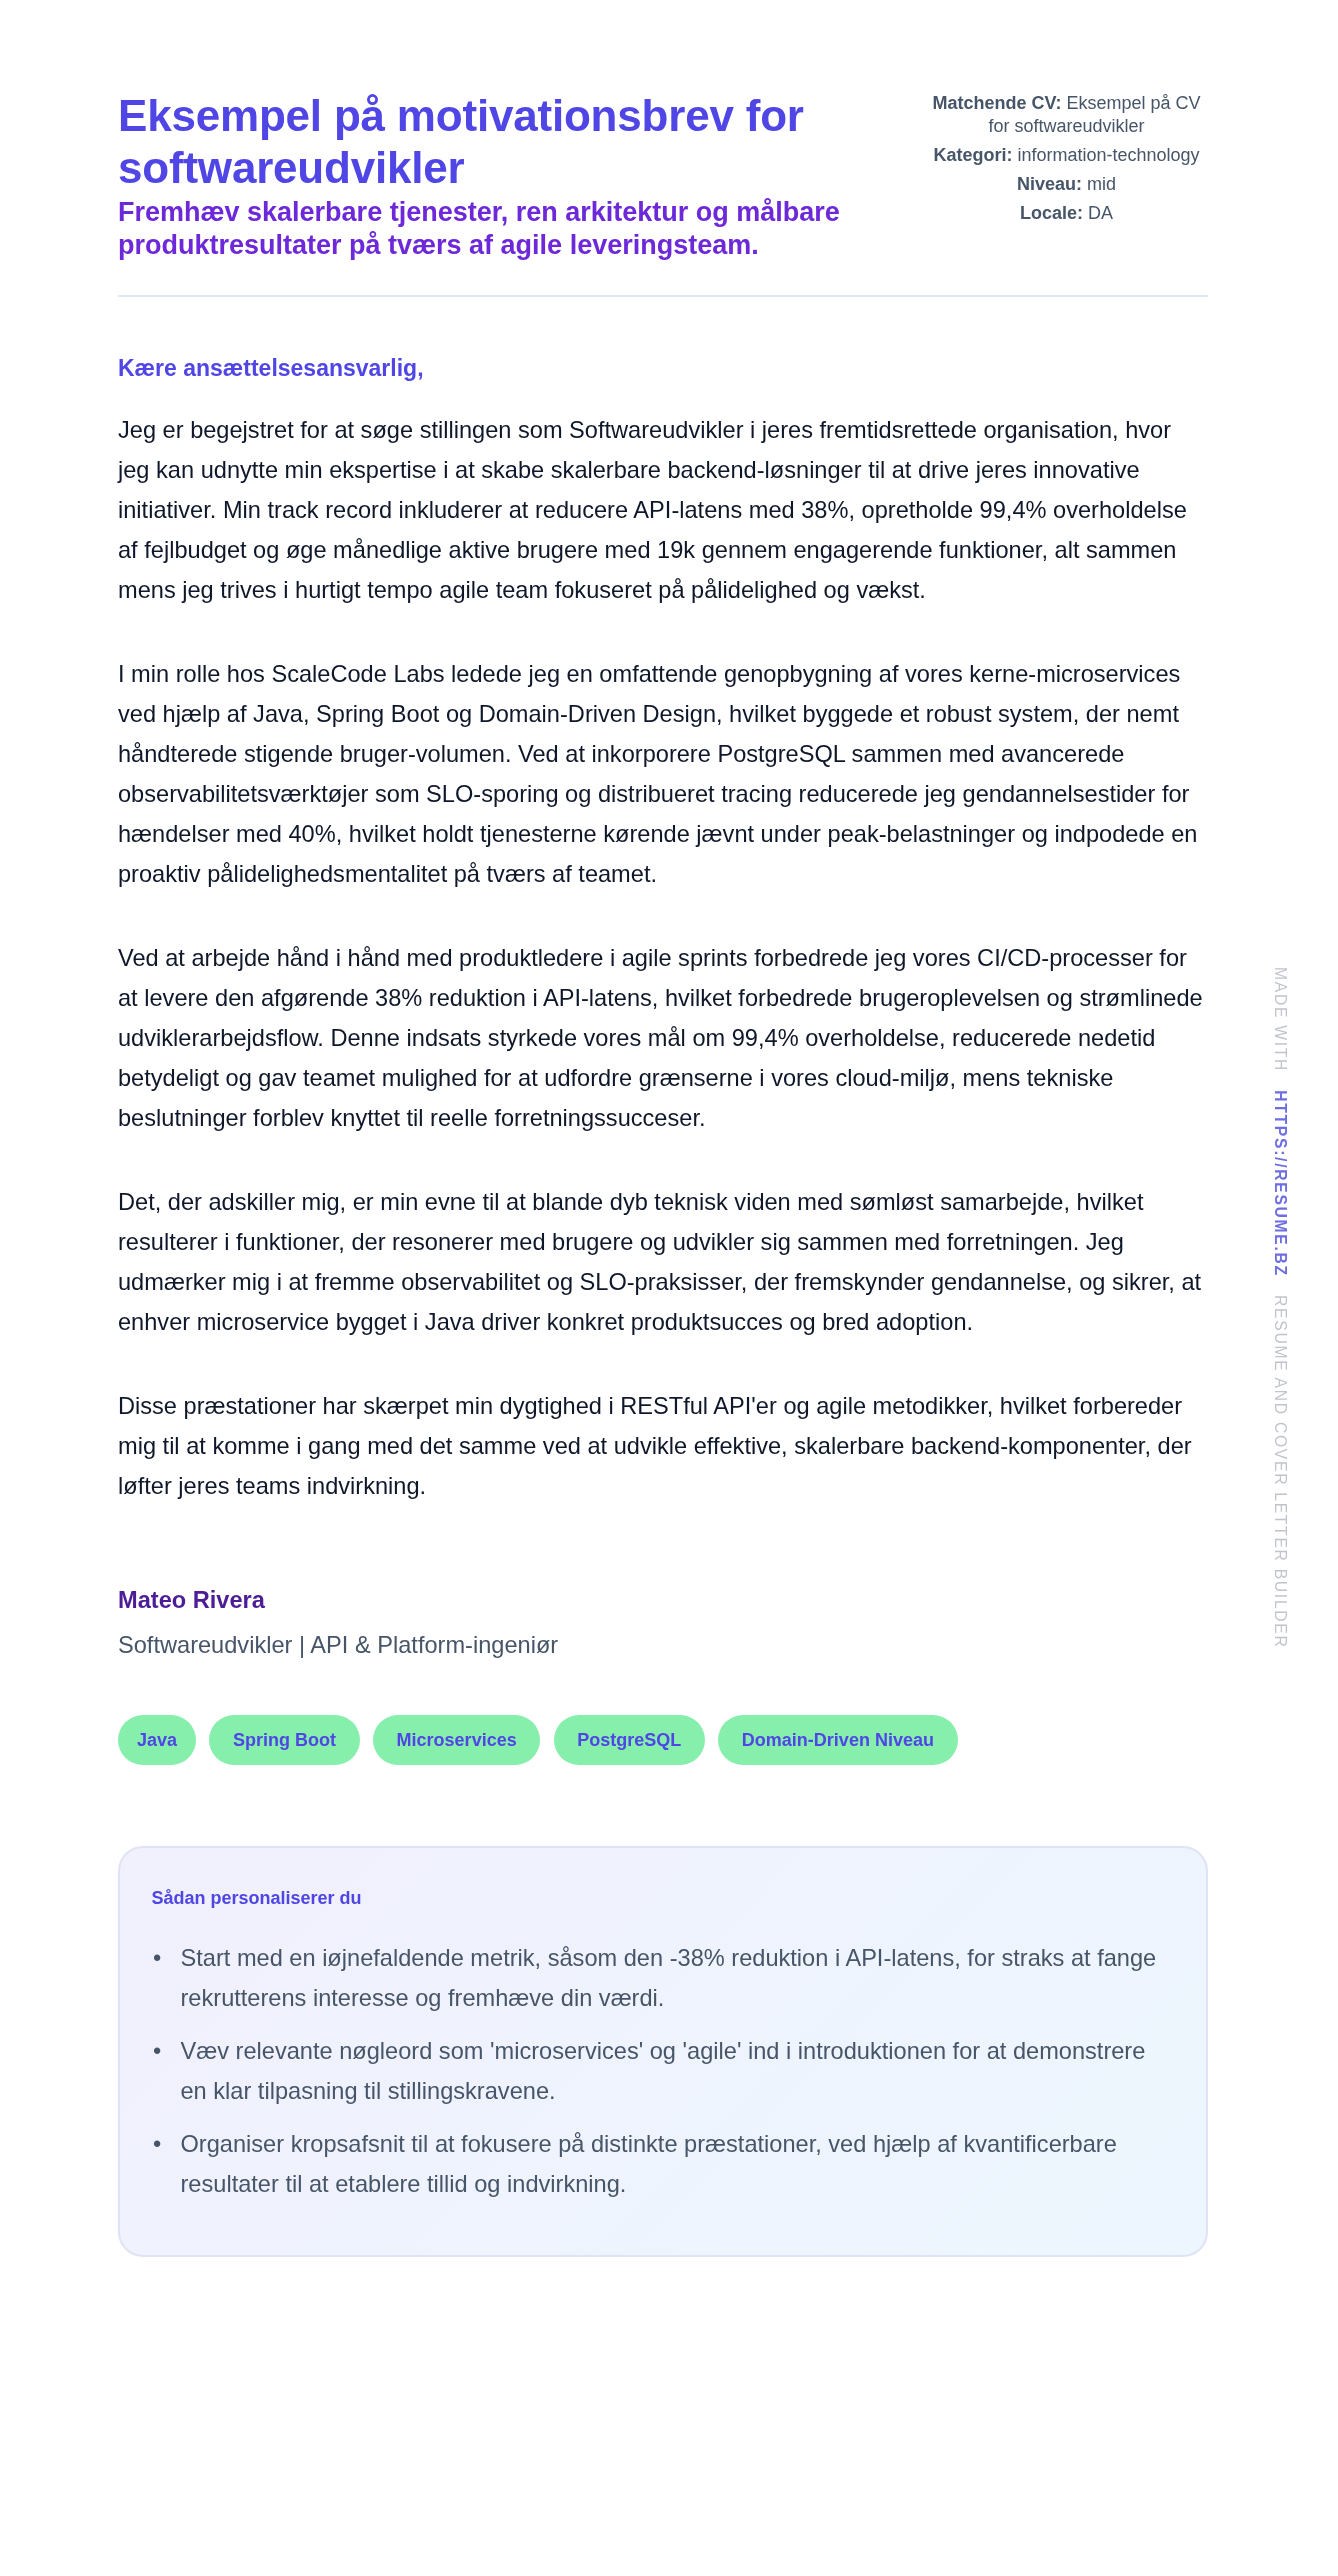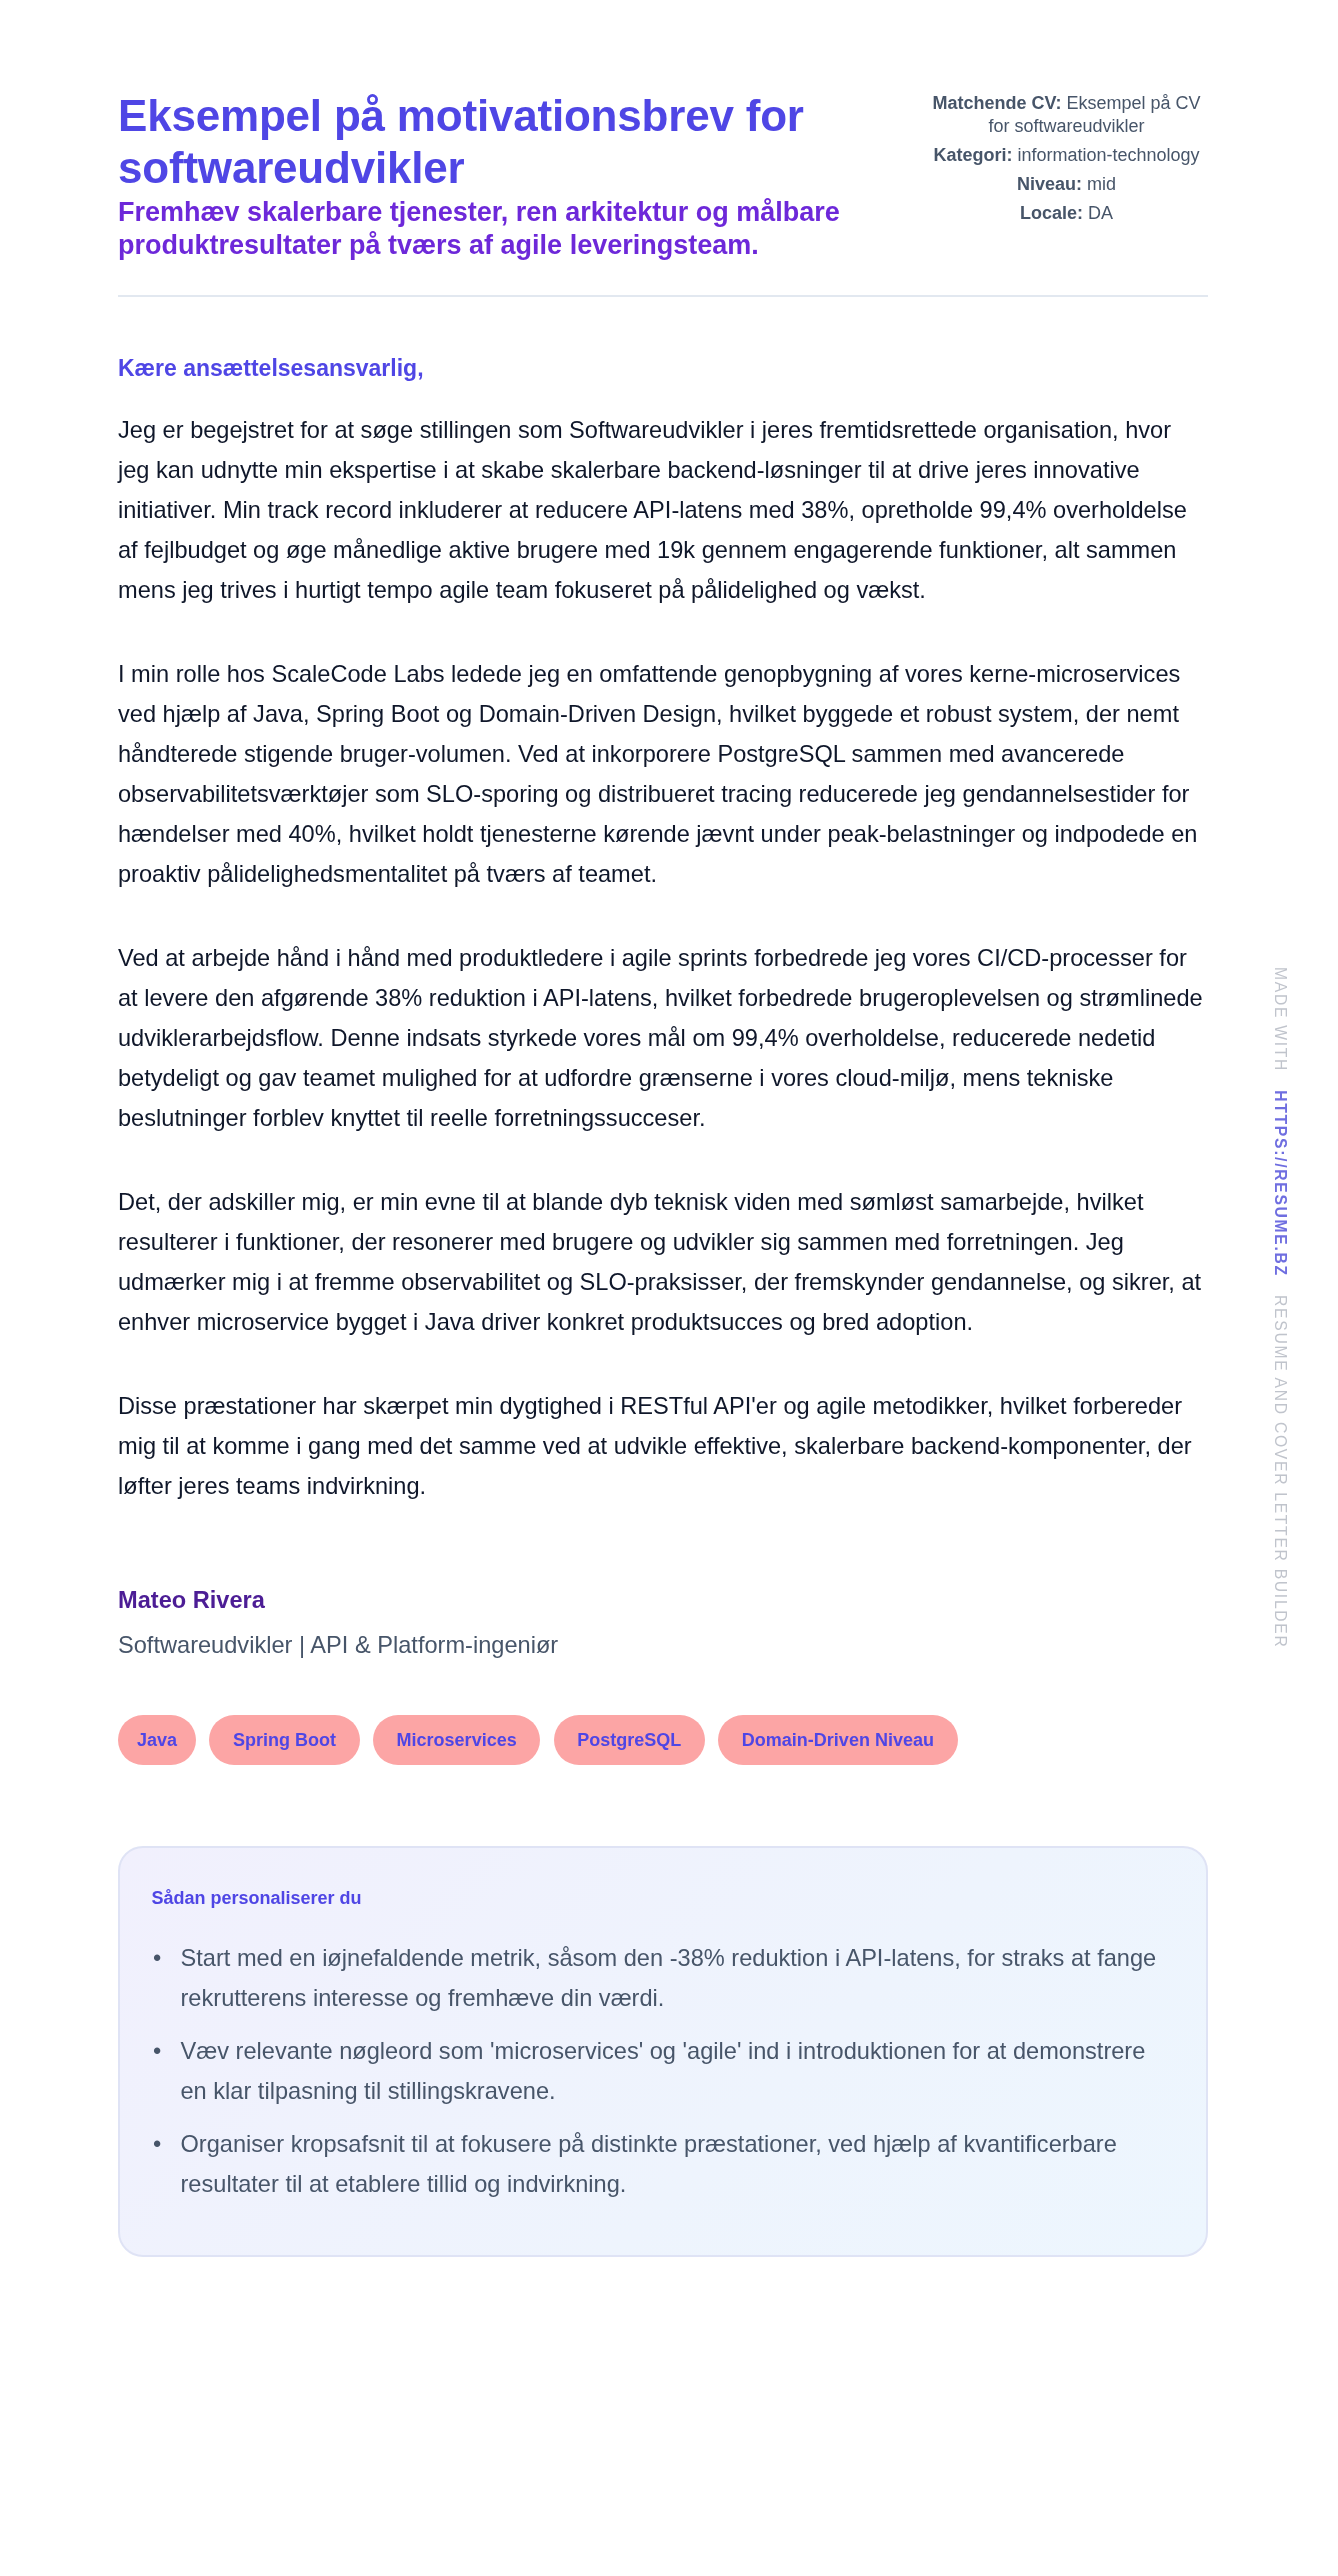--- a/index.html
+++ b/index.html
@@ -21,21 +21,21 @@
   .greeting { color: #4f46e5; font-size: 23px; font-weight: 700; margin-top: 57px; line-height: 28px; }
 
   .body { margin-top: 28px; }
   .para { font-size: 23.6px; line-height: 40px; color: #0f172a; margin-bottom: 44px; }
 
   .signature { margin-top: 79px; }
   .sig-name { font-size: 23.6px; font-weight: 700; color: #4c1d95; line-height: 31.5px; }
   .sig-role { font-size: 23.6px; color: #475569; line-height: 31.5px; margin-top: 13.4px; }
 
   .tags { display: flex; gap: 13.4px; margin-top: 54px; }
-  .tag { background: #fca5a5; color: #4f46e5; font-size: 18px; font-weight: 600; height: 50px; line-height: 50px; padding: 0 23.6px; border-radius: 25px; }
+  .tag { background: #86efac; color: #4f46e5; font-size: 18px; font-weight: 600; height: 50px; line-height: 50px; padding: 0 23.6px; border-radius: 25px; }
   .tag:first-child { padding: 0 19px; }
 
   .tips { margin-top: 81px; border: 2.4px solid #dfe3f5; border-radius: 25px;
           background: linear-gradient(135deg, #f1f0fd 0%, #eef4fd 60%, #edf6fe 100%);
           padding: 35px 31.5px 39px 31.5px; }
   .tips-title { color: #4f46e5; font-size: 18px; font-weight: 700; line-height: 31.5px; }
   .tips ul { list-style: none; margin-top: 23.6px; }
   .tips li { position: relative; padding-left: 29px; font-size: 23.6px; line-height: 40px; color: #475569; margin-bottom: 12.6px; }
   .tips li .bullet { position: absolute; left: 1.6px; top: 0; color: #475569; }
 

